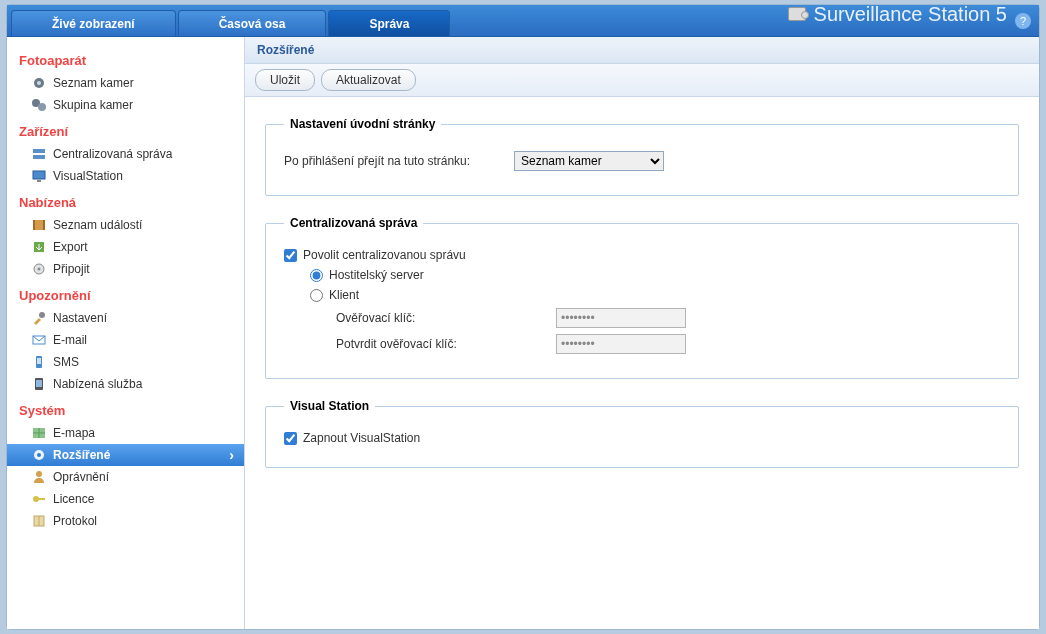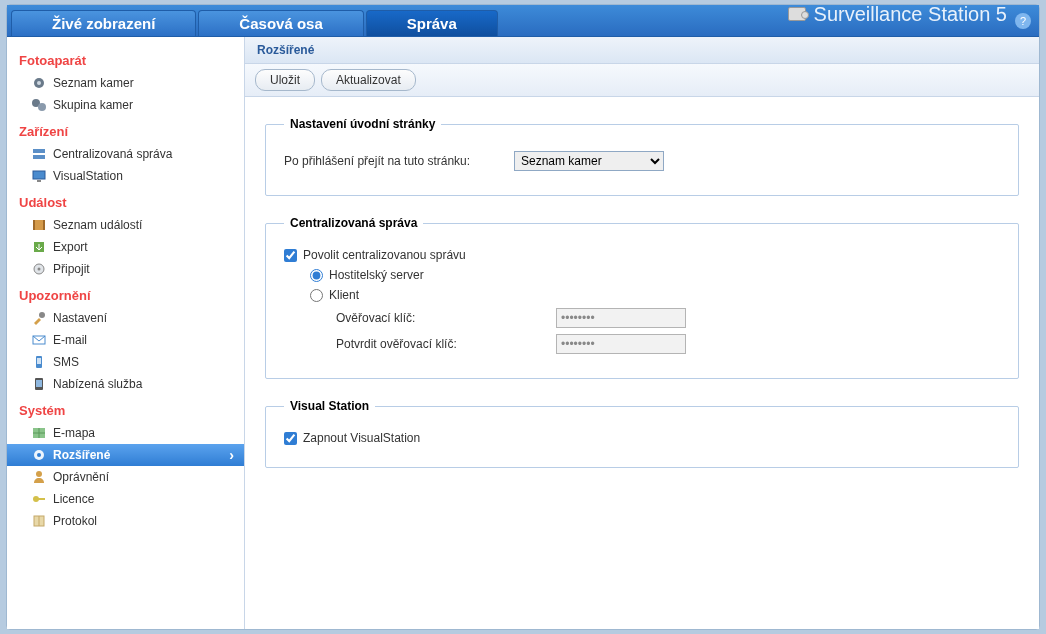--- a/index.html
+++ b/index.html
@@ -29,21 +29,21 @@
   align-items: flex-end;
   padding: 0 8px 0 4px;
   position: relative;
 }
 .tab {
   height: 26px;
   line-height: 26px;
   padding: 0 40px;
   color: #fff;
   font-weight: bold;
-  font-size: 15px;
+  font-size: 12px;
   background: linear-gradient(#4a94df, #2c70c5);
   border: 1px solid #1f5da8;
   border-bottom: none;
   border-radius: 4px 4px 0 0;
   margin-right: 2px;
   cursor: pointer;
 }
 .tab.active {
   background: linear-gradient(#1869c8, #0f4f9f);
 }
@@ -233,21 +233,21 @@
         <span>Centralizovaná správa</span>
       </div>
       <div class="nav-item">
         <svg class="nav-icon ic" viewBox="0 0 16 16">
             <rect x="2" y="3" width="12" height="8" fill="#4a8bce" stroke="#2a5a9a"></rect>
             <rect x="6" y="12" width="4" height="2" fill="#888"></rect>
           </svg>
         <span>VisualStation</span>
       </div>
 
-      <div class="section-title">Událost</div>
+      <div class="section-title">Nabízená</div>
       <div class="nav-item">
         <svg class="nav-icon ic" viewBox="0 0 16 16">
             <rect x="2" y="3" width="12" height="10" fill="#d49a4a"></rect>
             <rect x="2" y="3" width="2" height="10" fill="#a06a2a"></rect>
             <rect x="12" y="3" width="2" height="10" fill="#a06a2a"></rect>
           </svg>
         <span>Seznam událostí</span>
       </div>
       <div class="nav-item">
         <svg class="nav-icon ic" viewBox="0 0 16 16">

